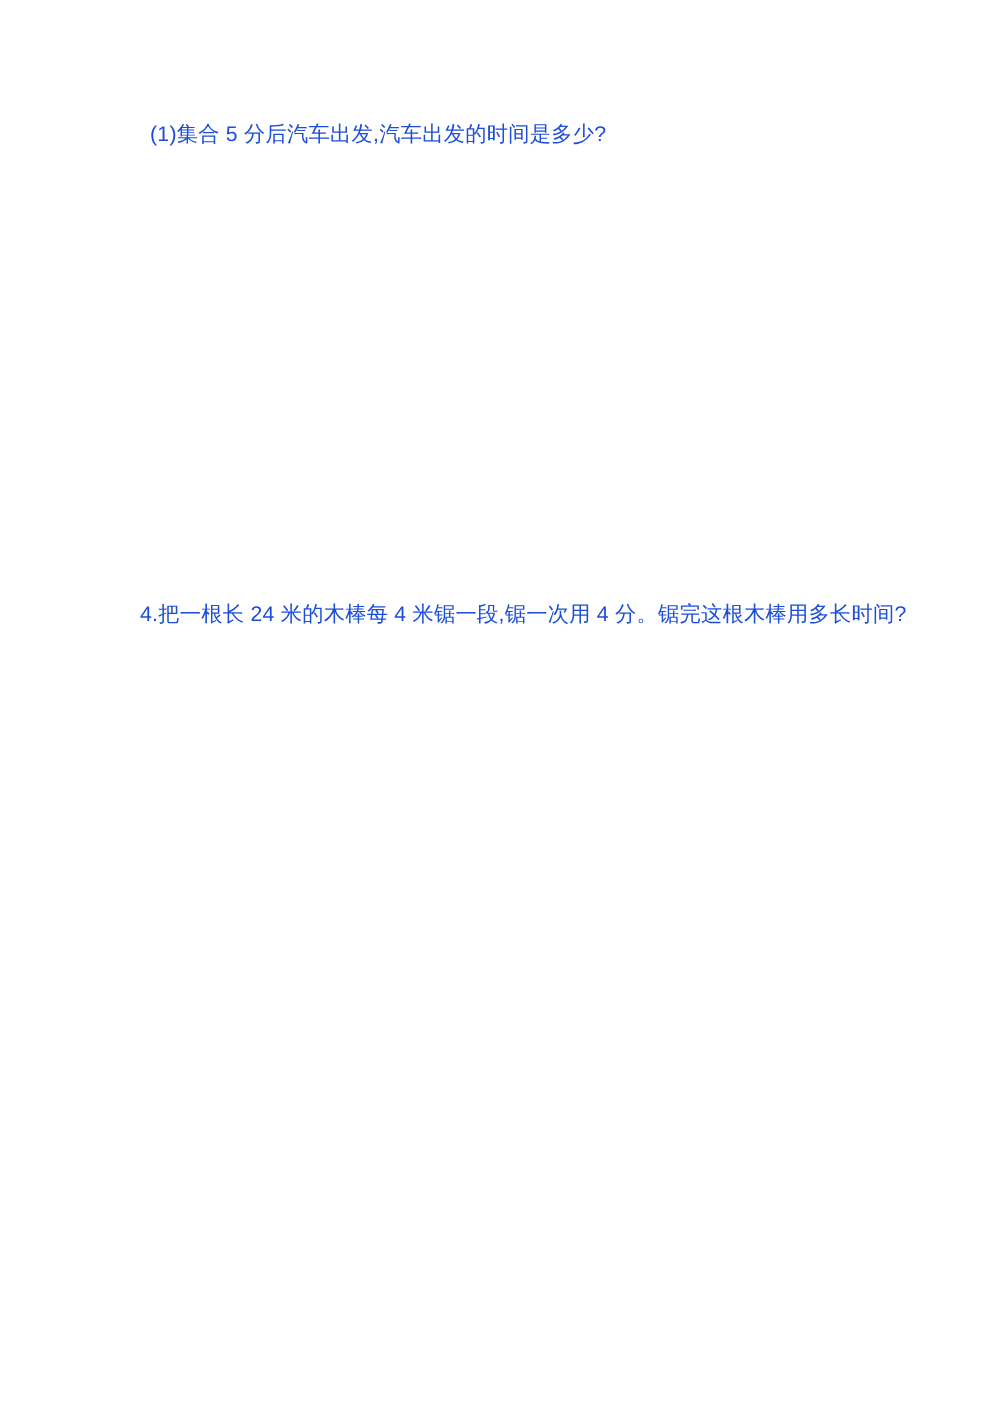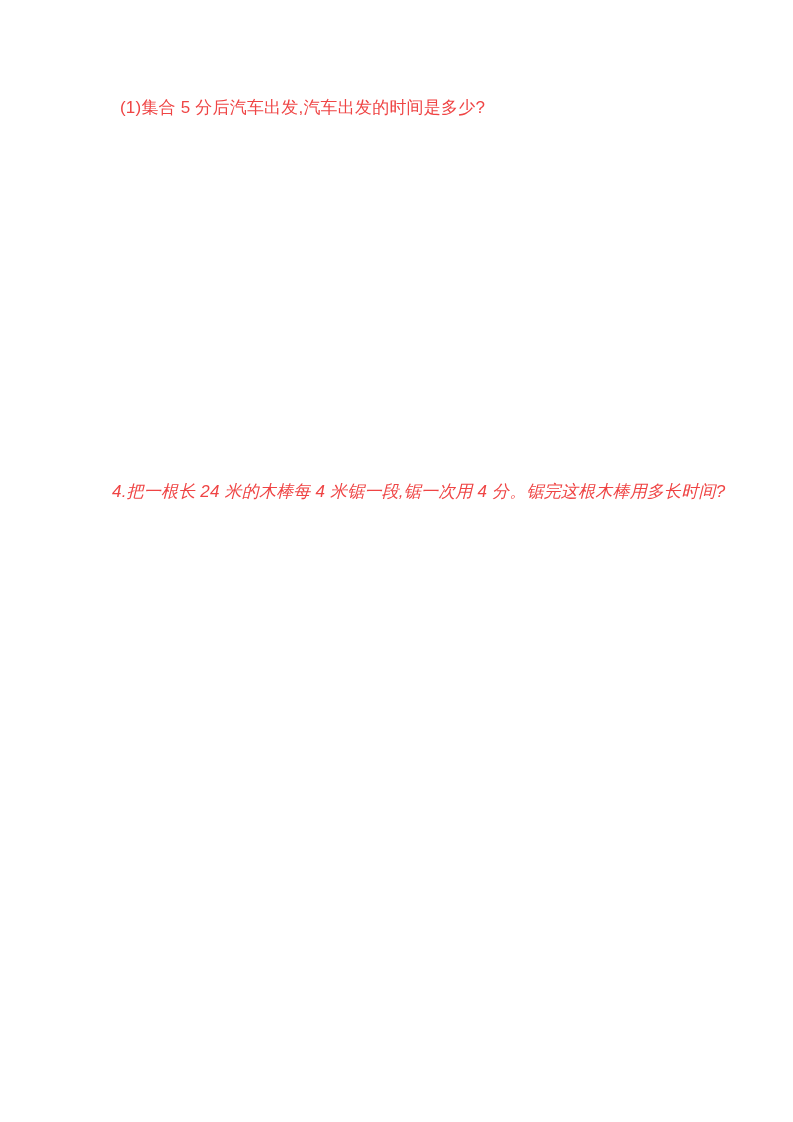--- a/index.html
+++ b/index.html
@@ -13,27 +13,27 @@
     height: 1122px;
     background: #ffffff;
     overflow: hidden;
     font-family: "Liberation Sans", sans-serif;
   }
   .q-line {
     position: absolute;
     margin: 0;
     font-size: 17px;
     line-height: 20px;
-    color: #ef4444;
+    color: #1d4ed8;
     white-space: nowrap;
     letter-spacing: 0.2px;
   }
   .q1 { left: 120px; top: 98px; }
   .q2 { left: 120px; top: 290px; }
-  .q3 { left: 112px; top: 482px; font-style: italic; }
+  .q3 { left: 112px; top: 482px; }
   .answer-space {
     position: absolute;
     left: 0;
     width: 793px;
     background: transparent;
   }
   .space1 { top: 120px; height: 168px; }
   .space2 { top: 312px; height: 168px; }
   .space3 { top: 505px; height: 617px; }
 </style>

